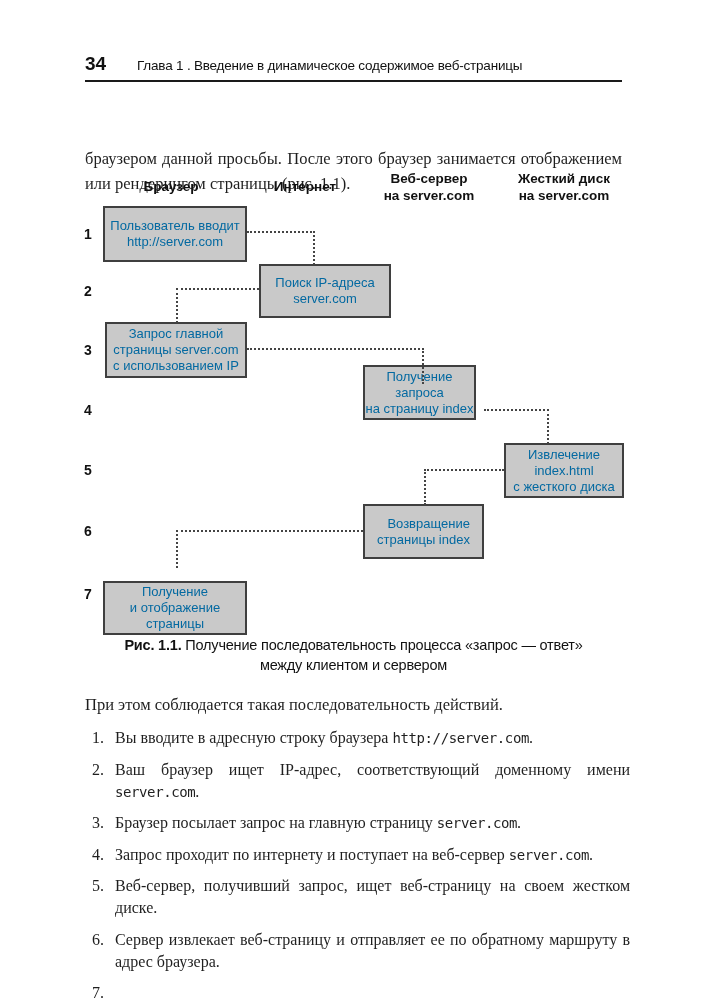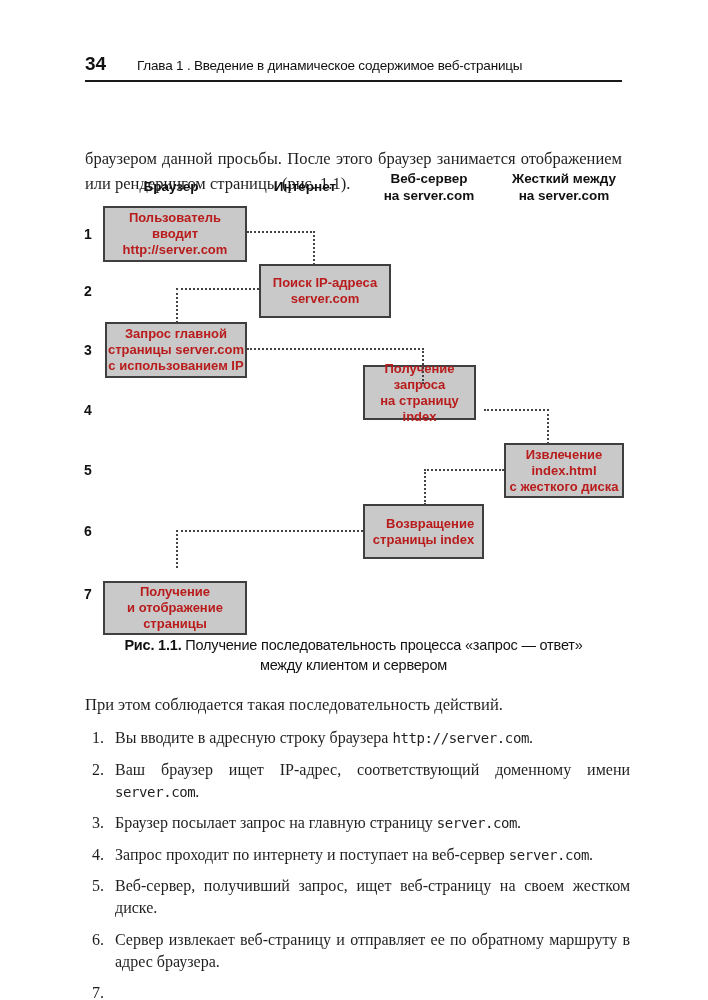--- a/index.html
+++ b/index.html
@@ -20,22 +20,22 @@
   
   .colhead{position:absolute;width:130px;text-align:center;font-family:"Liberation Sans",sans-serif;
            font-weight:700;font-size:13.5px;line-height:16.5px;color:#111;white-space:pre-line;}
   .ch1{left:106px;top:179px;}
   .ch2{left:240px;top:179px;}
   .ch3{left:364px;top:171px;}
   .ch4{left:499px;top:171px;}
 
   .dbox{position:absolute;box-sizing:border-box;background:#c9c9c9;border:2px solid #3f3f3f;
         display:flex;align-items:center;justify-content:center;text-align:center;
-        font-family:"Liberation Sans",sans-serif;font-size:13px;line-height:16px;color:#b91c1c;
-        white-space:pre-line;font-weight:bold;}
+        font-family:"Liberation Sans",sans-serif;font-size:13px;line-height:16px;color:#0369a1;
+        white-space:pre-line;}
   .b1{left:103px;top:206px;width:144px;height:56px;}
   .b2{left:259px;top:264px;width:132px;height:54px;}
   .b3{left:105px;top:322px;width:142px;height:56px;}
   .b4{left:363px;top:365px;width:113px;height:55px;}
   .b5{left:504px;top:443px;width:120px;height:55px;}
   .b6{left:363px;top:504px;width:121px;height:55px;text-align:right;}
   .b7{left:103px;top:581px;width:144px;height:54px;}
 
   .rownum{position:absolute;left:84px;width:20px;font-family:"Liberation Sans",sans-serif;
           font-weight:700;font-size:14px;color:#111;}
@@ -74,21 +74,21 @@
   <div class="runhead">Глава 1 . Введение в динамическое содержимое веб-страницы</div>
   <div class="headrule"></div>
 
   <div class="intro">браузером данной просьбы. После этого браузер занимается отображением или рендерингом страницы (рис. 1.1).</div>
 
   <div>
     <div class="colhead ch1">Браузер</div>
     <div class="colhead ch2">Интернет</div>
     <div class="colhead ch3">Веб-сервер
 на server.com</div>
-    <div class="colhead ch4">Жесткий между
+    <div class="colhead ch4">Жесткий диск
 на server.com</div>
 
     <div class="rownum n1">1</div>
     <div class="rownum n2">2</div>
     <div class="rownum n3">3</div>
     <div class="rownum n4">4</div>
     <div class="rownum n5">5</div>
     <div class="rownum n6">6</div>
     <div class="rownum n7">7</div>
 

